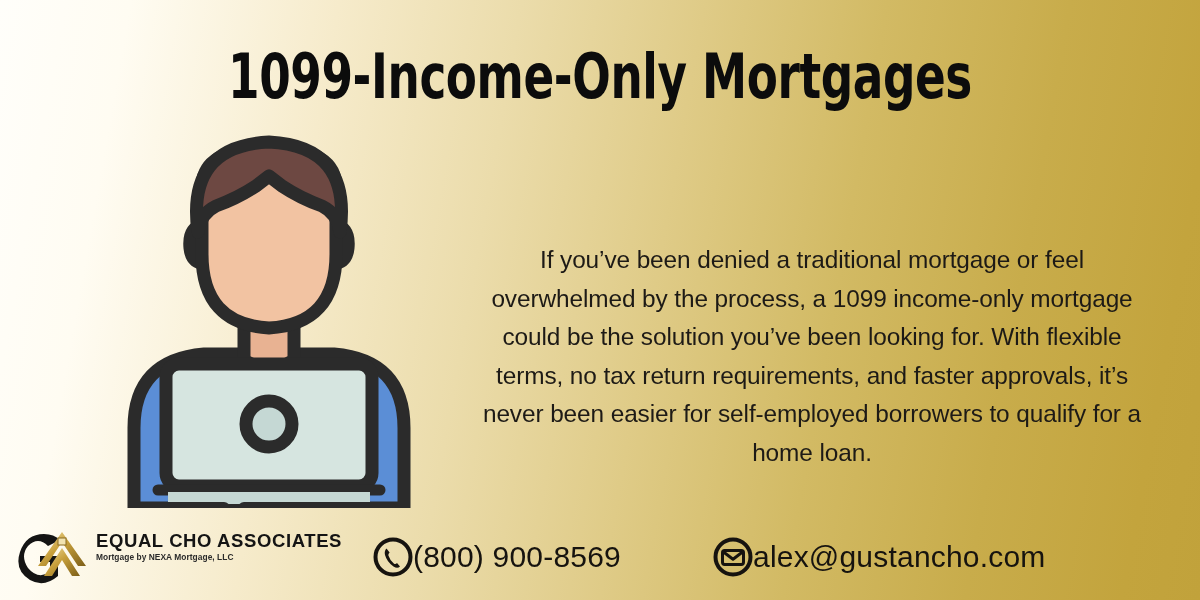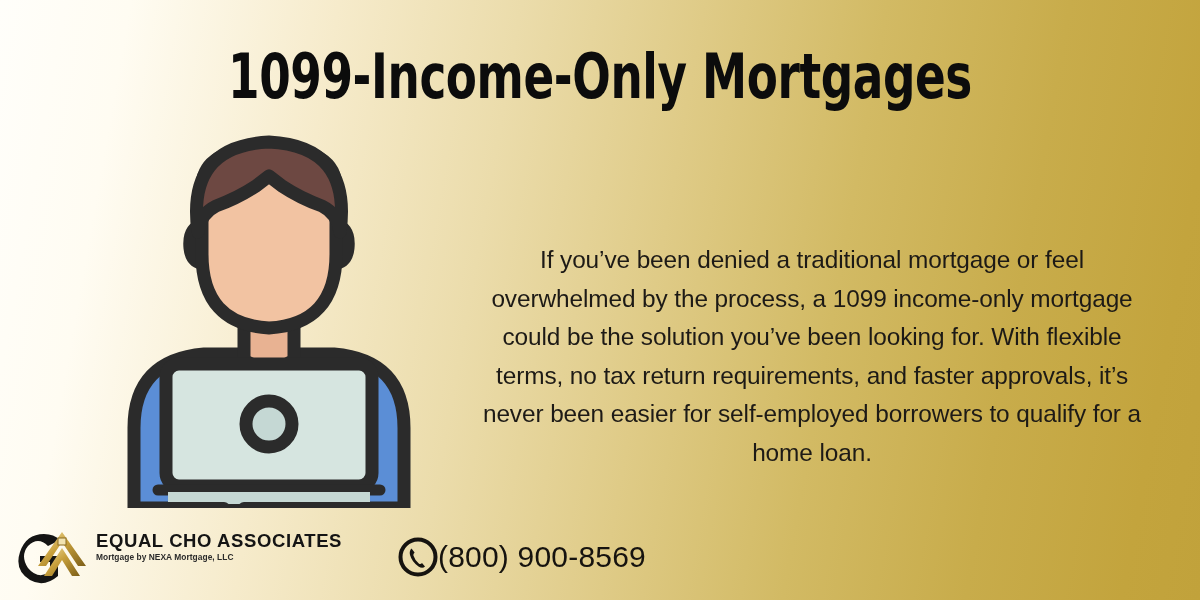--- a/index.html
+++ b/index.html
@@ -83,21 +83,21 @@
   .contact {
     position:absolute; bottom:22px; display:flex; align-items:center;
   }
   .contact .cicon { flex:0 0 auto; width:42px; height:42px; }
   .contact .cicon svg { display:block; width:100%; height:100%; }
   .contact .ctext {
     font-family:"Liberation Sans", sans-serif;
     font-size:30px; color:#16130f; white-space:nowrap;
     letter-spacing:0.2px; line-height:34px; margin-left:-1px;
   }
-  #contact-phone { left:397px;text-align:right; }
+  #contact-phone { left:372px;text-align:right; }
   #contact-email { left:712px; }
 
   
   #ehl { position:absolute; right:20px; bottom:14px; width:78px; height:66px; }
   #ehl svg { display:block; width:100%; height:100%; }
 </style>
 </head>
 <body>
 
 <div id="banner">
@@ -164,16 +164,26 @@
       <span class="cicon">
         <svg viewBox="0 0 42 42" xmlns="http://www.w3.org/2000/svg">
           <circle cx="21" cy="21" r="17.5" fill="none" stroke="#16130f" stroke-width="4"></circle>
           <path d="M14.5 12.5 Q12 15 13 19 Q15 26 21.5 30.5 Q25.5 33 28 30.5 L25 27
                    Q23.5 28.8 21.8 27.5 Q17.8 24.2 16.4 19.6 Q16 17.8 17.6 16.4 Z" fill="#16130f"></path>
         </svg>
       </span>
       <span class="ctext">(800) 900-8569</span>
     </div>
 
+    <div class="contact" id="contact-email">
+      <span class="cicon">
+        <svg viewBox="0 0 42 42" xmlns="http://www.w3.org/2000/svg">
+          <circle cx="21" cy="21" r="17.5" fill="none" stroke="#16130f" stroke-width="4"></circle>
+          <rect x="10.5" y="14.5" width="21" height="14" rx="2.2" fill="none" stroke="#16130f" stroke-width="3"></rect>
+          <path d="M11.5 16 L21 23.2 L30.5 16" fill="none" stroke="#16130f" stroke-width="3" stroke-linecap="round" stroke-linejoin="round"></path>
+        </svg>
+      </span>
+      <span class="ctext">alex@gustancho.com</span>
+    </div>
 
 
   </div>
 </div>
 
 </body></html>

